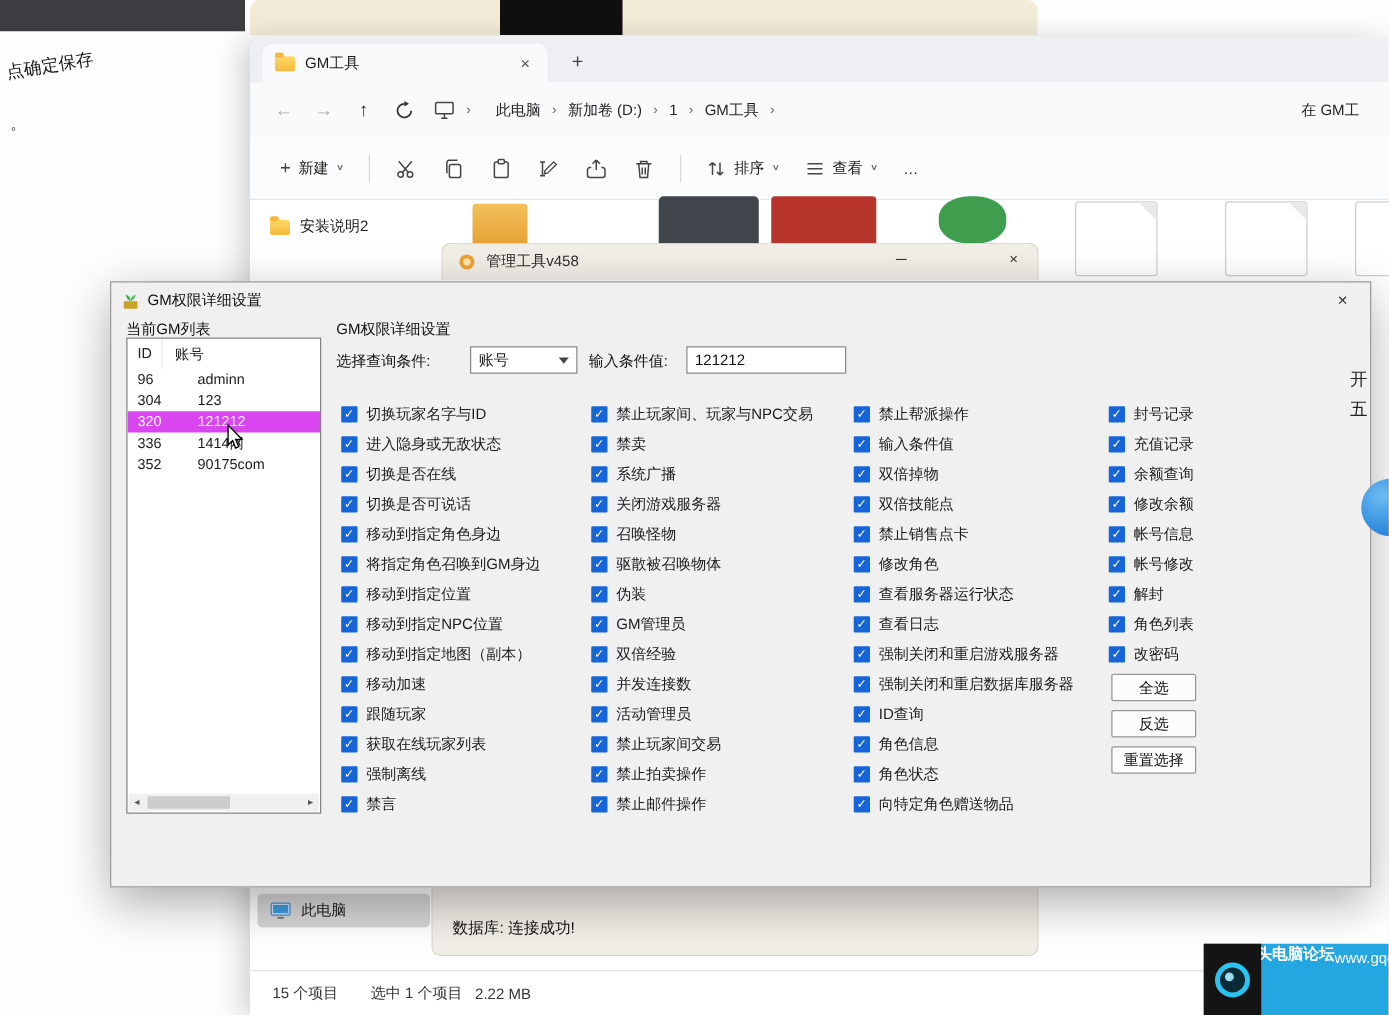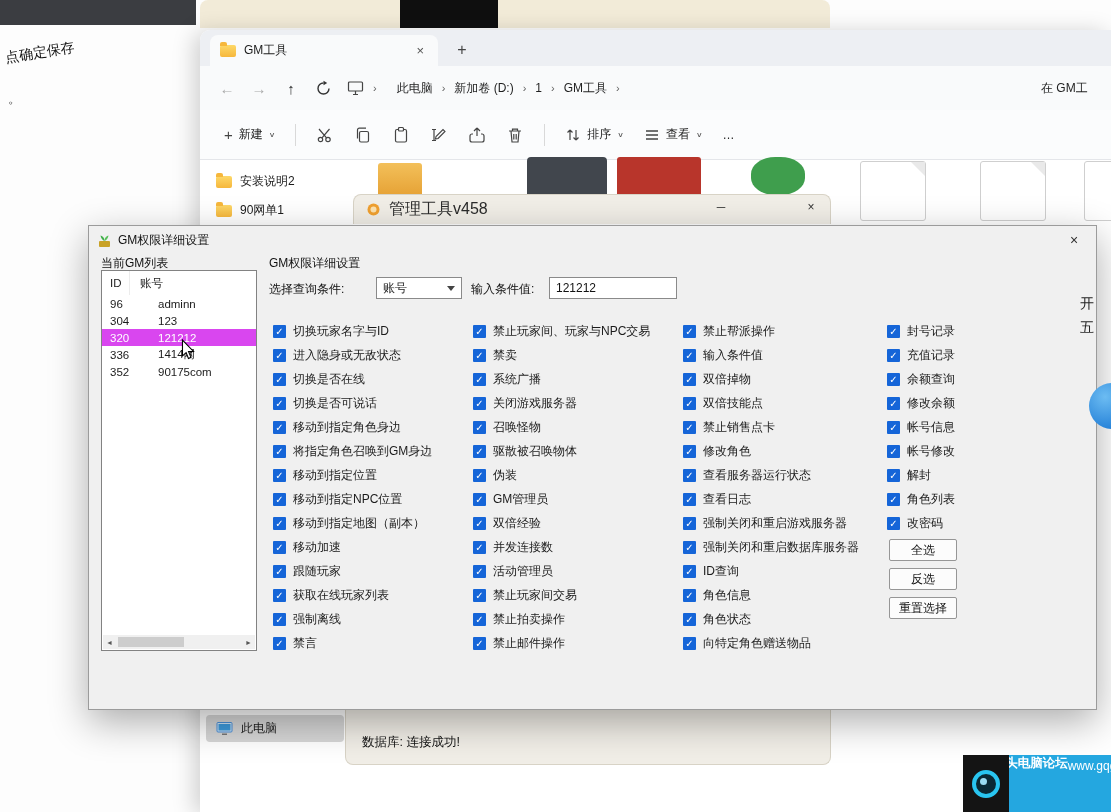--- a/index.html
+++ b/index.html
@@ -70,21 +70,21 @@
   .t-plant .pot{position:absolute;left:17px;bottom:0;width:28px;height:17px;background:#8a5a33;border-radius:0 0 5px 5px;}
   .t-doc{background:#fff;border:1px solid #cfcfcf;width:66px;height:60px;}
   .t-doc::before{content:"";position:absolute;right:0;top:0;border-style:solid;border-width:0 14px 14px 0;
                  border-color:transparent #e9e9e9 transparent transparent;}
   .t-doc1{left:660px;top:131px;} .t-doc2{left:780px;top:131px;} .t-doc3{left:884px;top:131px;}
 
   
   #toolwin-top{left:353px;top:194px;width:478px;height:30px;background:#f1eee7;
                border:1px solid #d8d3c6;border-bottom:none;border-radius:8px 8px 0 0;
                display:flex;align-items:center;padding:0 12px;gap:8px;z-index:2;}
-  .toolwin-title{font-size:16px;color:#2c2c2c;}
+  .toolwin-title{font-size:12px;color:#2c2c2c;}
   .toolwin-btn{position:absolute;top:5px;width:30px;text-align:center;color:#333;font-size:12px;}
   .toolwin-btn.min{left:352px;} .toolwin-btn.close{left:442px;}
   #toolwin-bottom{left:345px;top:708px;width:486px;height:57px;background:#f1eee7;
                border:1px solid #d8d3c6;border-top:none;border-radius:0 0 8px 8px;
                padding:26px 0 0 16px;font-size:12.5px;color:#111;z-index:2;}
 
   
   #dialog{left:88px;top:225px;width:1009px;height:485px;background:#f0f0f0;
           border:1px solid #9b9b9b;border-radius:0;box-shadow:0 12px 36px rgba(0,0,0,.32);z-index:3;}
   .dlg-titlebar{position:absolute;left:0;top:0;right:0;height:28px;display:flex;align-items:center;
@@ -260,37 +260,38 @@
   </div>
   <div class="thumb t-doc t-doc1"></div>
   <div class="thumb t-doc t-doc2"></div>
   <div class="thumb t-doc t-doc3"></div>
 
   <div class="sidebar-top">
       <div class="side-row">
         <span class="folder-icon"></span>
         <span class="side-label">安装说明2</span>
       </div>
-      <div class="side-row">
-        <span class="folder-icon"></span>
-        <span class="side-label">90网单1</span>
-      </div>
     </div>
 
   <div class="sidebar-bottom">
     <div class="side-row selected">
       <svg width="17" height="15" viewBox="0 0 17 15">
           <rect x="1" y="1.5" width="15" height="9.5" rx="1" fill="#cfe4f7" stroke="#4a90d9"></rect>
           <rect x="2.5" y="3" width="12" height="6.5" fill="#3f9bdc"></rect>
           <rect x="6" y="12.5" width="5" height="1.5" fill="#777"></rect>
         </svg>
       <span class="side-label">此电脑</span>
     </div>
   </div>
 
+  <div class="statusbar">
+    <span class="s1">15 个项目</span>
+    <span class="s2">选中 1 个项目</span>
+    <span>2.22 MB</span>
+  </div>
 </div>
 
 <div id="toolwin-top" class="abs">
   <svg width="15" height="15" viewBox="0 0 15 15">
       <circle cx="7.5" cy="7.5" r="6" fill="#f0a030"></circle>
       <circle cx="7.5" cy="7.5" r="3" fill="#fde3b0"></circle>
     </svg>
   <span class="toolwin-title">管理工具v458</span>
   <span class="toolwin-btn min">─</span>
   <span class="toolwin-btn close">×</span>

